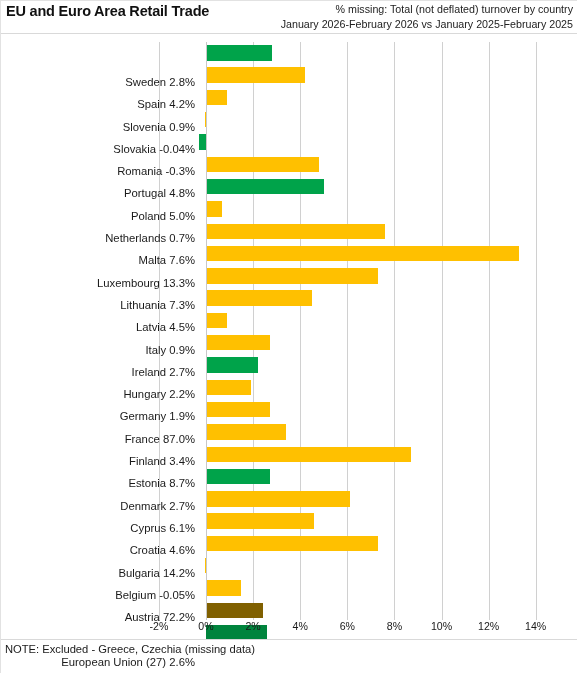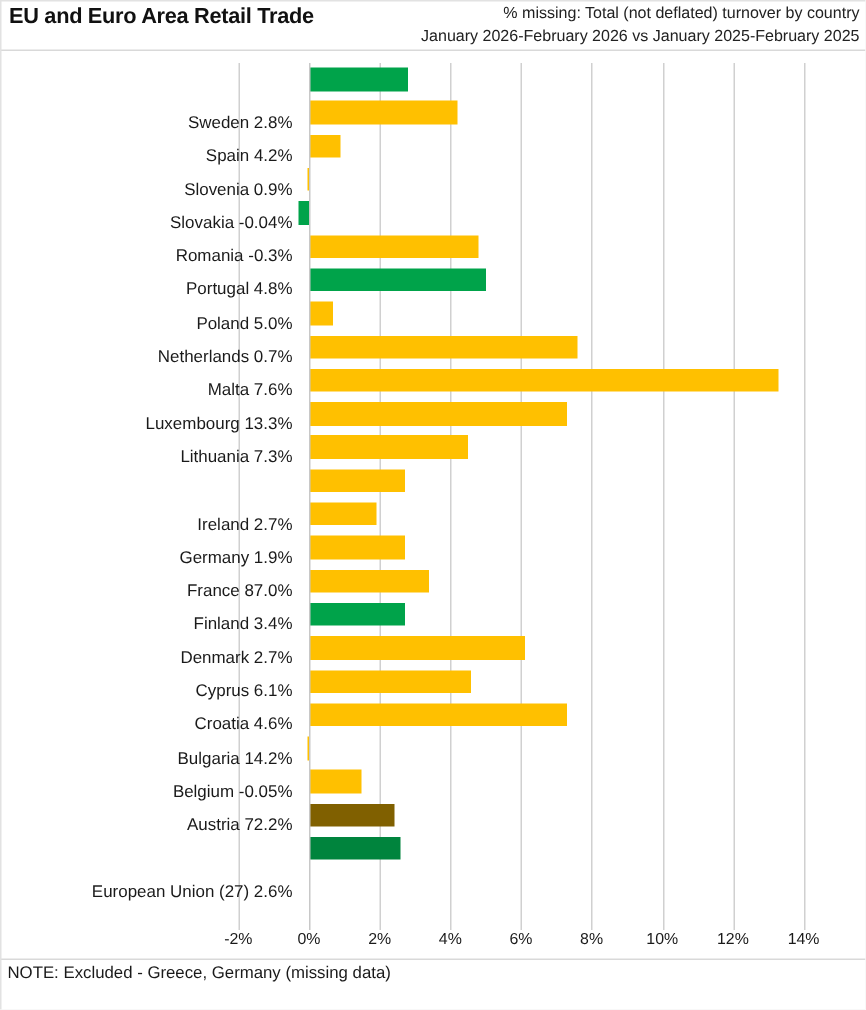--- a/index.html
+++ b/index.html
@@ -227,37 +227,50 @@
         </div>
         <div class="row">
           <div class="row-label">Luxembourg 13.3%</div>
           <div class="bar" title="Luxembourg 13.3%" style="left: 206px; width: 313.215px; background: rgb(255, 192, 0);"></div>
         </div>
         <div class="row">
           <div class="row-label">Lithuania 7.3%</div>
           <div class="bar" title="Lithuania 7.3%" style="left: 206px; width: 171.915px; background: rgb(255, 192, 0);"></div>
         </div>
         <div class="row">
+          <div class="row-label">Latvia 4.5%</div>
           <div class="bar" title="Latvia 4.5%" style="left: 206px; width: 105.975px; background: rgb(255, 192, 0);"></div>
+        </div>
+        <div class="row">
+          <div class="row-label">Italy 0.9%</div>
+          <div class="bar" title="Italy 0.9%" style="left: 206px; width: 21.195px; background: rgb(255, 192, 0);"></div>
         </div>
         <div class="row">
           <div class="row-label">Ireland 2.7%</div>
           <div class="bar" title="Ireland 2.7%" style="left: 206px; width: 63.585px; background: rgb(255, 192, 0);"></div>
         </div>
         <div class="row">
+          <div class="row-label">Hungary 2.2%</div>
+          <div class="bar" title="Hungary 2.2%" style="left: 206px; width: 51.81px; background: rgb(0, 163, 74);"></div>
+        </div>
+        <div class="row">
           <div class="row-label">Germany 1.9%</div>
           <div class="bar" title="Germany 1.9%" style="left: 206px; width: 44.745px; background: rgb(255, 192, 0);"></div>
         </div>
         <div class="row">
           <div class="row-label">France 87.0%</div>
           <div class="bar" title="France 2.7%" style="left: 206px; width: 63.585px; background: rgb(255, 192, 0);"></div>
         </div>
         <div class="row">
           <div class="row-label">Finland 3.4%</div>
           <div class="bar" title="Finland 3.4%" style="left: 206px; width: 80.07px; background: rgb(255, 192, 0);"></div>
+        </div>
+        <div class="row">
+          <div class="row-label">Estonia 8.7%</div>
+          <div class="bar" title="Estonia 8.7%" style="left: 206px; width: 204.885px; background: rgb(255, 192, 0);"></div>
         </div>
         <div class="row">
           <div class="row-label">Denmark 2.7%</div>
           <div class="bar" title="Denmark 2.7%" style="left: 206px; width: 63.585px; background: rgb(0, 163, 74);"></div>
         </div>
         <div class="row">
           <div class="row-label">Cyprus 6.1%</div>
           <div class="bar" title="Cyprus 6.1%" style="left: 206px; width: 143.655px; background: rgb(255, 192, 0);"></div>
         </div>
         <div class="row">
@@ -292,16 +305,16 @@
       <span class="tick-label" style="left: 253.1px;">2%</span>
       <span class="tick-label" style="left: 300.2px;">4%</span>
       <span class="tick-label" style="left: 347.3px;">6%</span>
       <span class="tick-label" style="left: 394.4px;">8%</span>
       <span class="tick-label" style="left: 441.5px;">10%</span>
       <span class="tick-label" style="left: 488.6px;">12%</span>
       <span class="tick-label" style="left: 535.7px; text-align: center;">14%</span>
     </div>
 
   <div class="footer-rule"></div>
-  <div class="footnote">NOTE: Excluded - Greece,  Germany  (missing data)</div>
+  <div class="footnote">NOTE: Excluded - Greece,  Czechia  (missing data)</div>
 
   <div class="outer-border"></div>
 </div>
 
 </body></html>

